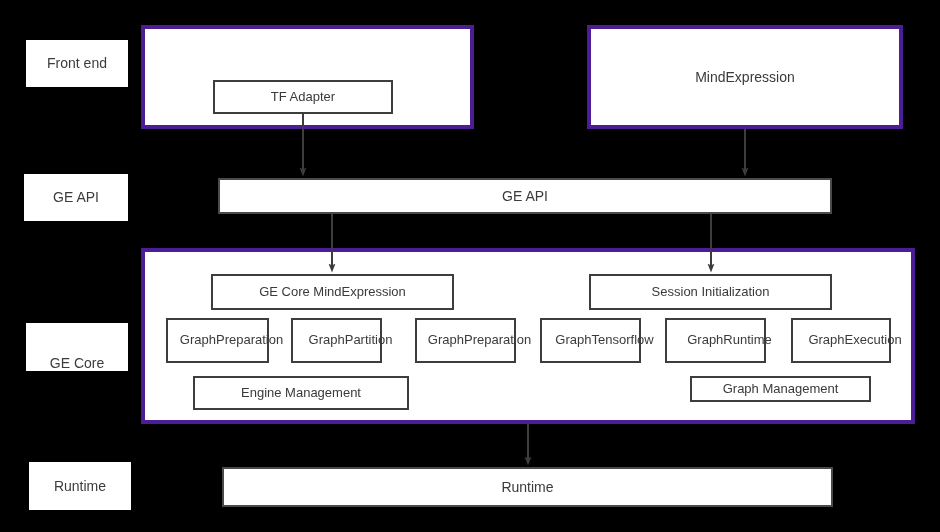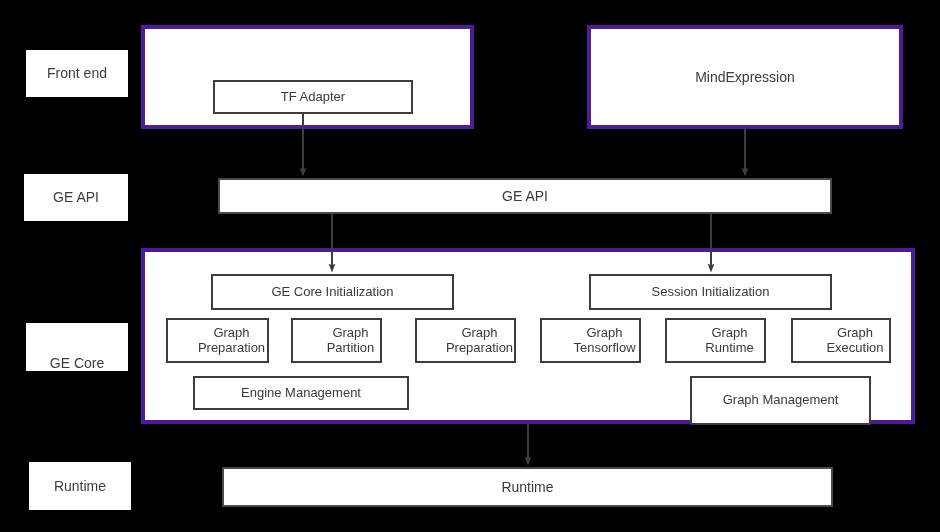--- a/index.html
+++ b/index.html
@@ -50,74 +50,74 @@
   }
   .container-title {
     position: absolute;
     left: 0;
     right: 0;
     text-align: center;
     color: #3c3c3c;
     font-size: 14px;
   }
   .stacked {
-    flex-direction: column;
+    flex-direction: row;
     padding-left: 28px;
   }
   .stacked span { display: block; }
   
   #arrows {
     position: absolute;
     left: 0;
     top: 0;
     width: 940px;
     height: 532px;
     pointer-events: none;
   }
 </style>
 </head>
 <body>
 
 <div id="canvas">
 
-  <div class="box stage-label" style="left:26px; top:50px; width:102px; height:47px;">
+  <div class="box stage-label" style="left:26px; top:40px; width:102px; height:47px;">
     <span>Front end</span>
   </div>
 
   <div class="box stage-label" style="left:24px; top:174px; width:104px; height:47px;">
     <span>GE API</span>
   </div>
 
   <div class="box stage-label" style="left:26px; top:323px; width:102px; height:48px;align-items:flex-end;">
     <span>GE Core</span>
   </div>
 
   <div class="box stage-label" style="left:29px; top:462px; width:102px; height:48px;">
     <span>Runtime</span>
   </div>
 
   <div class="box container-box" style="left:141px; top:25px; width:333px; height:104px; display:block;">
     <div class="container-title" style="top:55px;">Tensorflow</div>
   </div>
-  <div class="box module" style="left:213px; top:80px; width:200px; height:34px;">
+  <div class="box module" style="left:213px; top:80px; width:180px; height:34px;">
     <span>TF Adapter</span>
   </div>
 
   <div class="box container-box" style="left:587px; top:25px; width:316px; height:104px;">
     <span>MindExpression</span>
   </div>
 
   <div class="box bar" style="left:218px; top:178px; width:614px; height:36px;">
     <span>GE API</span>
   </div>
 
   <div class="box container-box" style="left:141px; top:248px; width:774px; height:176px; display:block;"></div>
 
   <div class="box module" style="left:211px; top:274px; width:243px; height:36px;">
-    <span>GE Core Initialization</span>
+    <span>GE Core MindExpression</span>
   </div>
   <div class="box module" style="left:589px; top:274px; width:243px; height:36px;text-align:center;">
     <span>Session Initialization</span>
   </div>
 
   <div class="box module stacked" style="left:166px; top:318px; width:103px; height:45px;">
     <span>Graph</span>
     <span>Preparation</span>
   </div>
   <div class="box module stacked" style="left:291px; top:318px; width:91px; height:45px;">
@@ -137,21 +137,21 @@
     <span>Runtime</span>
   </div>
   <div class="box module stacked" style="left:791px; top:318px; width:100px; height:45px;">
     <span>Graph</span>
     <span>Execution</span>
   </div>
 
   <div class="box module" style="left:193px; top:376px; width:216px; height:34px;">
     <span>Engine Management</span>
   </div>
-  <div class="box module" style="left:690px; top:376px; width:181px; height:49px;">
+  <div class="box module" style="left:690px; top:376px; width:181px; height:26px;">
     <span>Graph Management</span>
   </div>
 
   <div class="box bar" style="left:222px; top:467px; width:611px; height:40px;">
     <span>Runtime</span>
   </div>
 
   <svg id="arrows" viewBox="0 0 940 532">
     <defs>
       <marker id="arrowhead" markerWidth="9" markerHeight="9" refX="4.5" refY="4" orient="auto" markerUnits="userSpaceOnUse">

